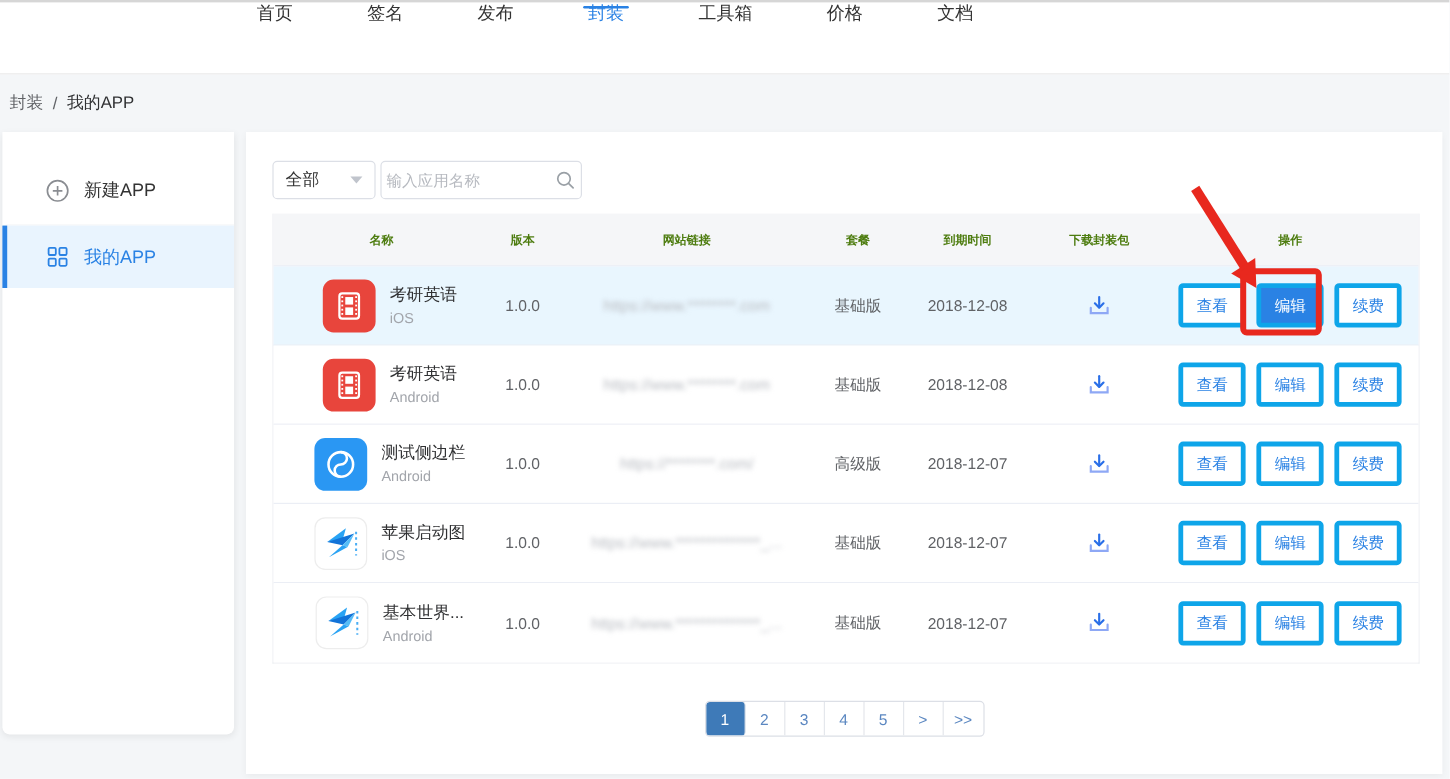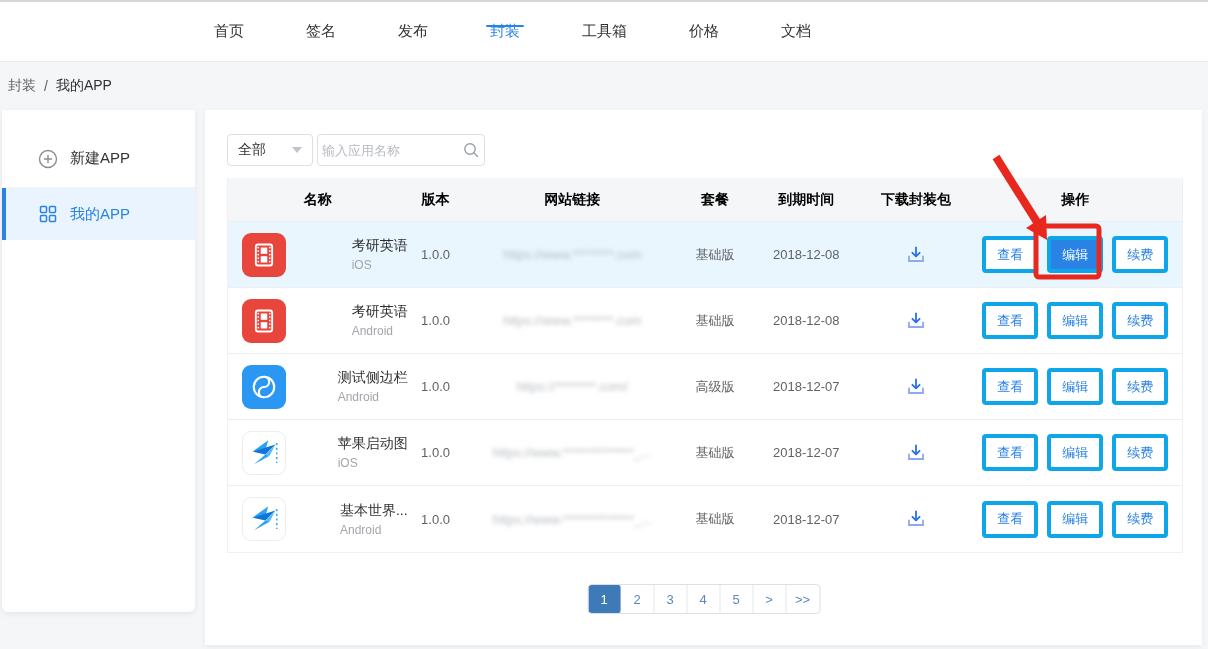--- a/index.html
+++ b/index.html
@@ -2,21 +2,21 @@
 <html><head>
 <meta charset="utf-8">
 <style>
   * { margin:0; padding:0; box-sizing:border-box; }
   html,body { width:1208px; height:649px; overflow:hidden; }
   body { font-family:"Liberation Sans","DejaVu Sans",sans-serif; background:#f4f6f8; position:relative; }
 
   
   .topnav { position:absolute; left:0; top:0; width:1208px; height:62px; background:#fff;
             border-top:2px solid #d6d6d6; border-bottom:1px solid #ececec;
-            display:flex; align-items:center; padding-left:198px; }
+            display:flex; align-items:flex-start; padding-left:198px; }
   .nav-item { display:flex; align-items:center; padding:0 16px; margin-right:30px; cursor:pointer;
               font-size:15px; color:#333; position:relative; }
   .nav-item.active { color:#2a82e4; }
   .nav-item.active::after { content:""; position:absolute; left:12px; right:12px; bottom:14px;
               height:2px; background:#2a82e4; border-radius:1px; }
 
   
   .breadcrumb { position:absolute; left:8px; top:62px; height:48px; display:flex; align-items:center;
                 font-size:14px; color:#606266; gap:8px; }
   .breadcrumb .current { color:#303133; }
@@ -43,30 +43,30 @@
            border-top:6px solid #c0c4cc; }
   .search-box { width:168px; height:32px; border:1px solid #dcdfe6; border-radius:4px;
                 display:flex; align-items:center; padding:0 4px; background:#fff; }
   .search-box input { border:none; outline:none; flex:1; font-size:13px; color:#333; min-width:0;
                       font-family:inherit; }
   .search-box input::placeholder { color:#b7bac0; }
 
   
   .table { position:absolute; left:22px; top:68px; width:956px; border:1px solid #eef0f3; border-top:none; }
   .thead { display:flex; height:44px; background:#f5f6f8; border-bottom:1px solid #ebeef5; }
-  .th { display:flex; align-items:center; justify-content:center; font-size:14px; font-weight:bold;
-        color:#000000; }
+  .th { display:flex; align-items:center; justify-content:center; font-size:10px; font-weight:bold;
+        color:#4d7c0f; }
   .row { display:flex; height:66px; border-bottom:1px solid #ebeef5; background:#fff; }
   .row:last-child { border-bottom:none; }
   .row.highlighted { background:#e9f6fe; }
   .td { display:flex; align-items:center; justify-content:center; font-size:13px; color:#606266; }
   .c-name { width:180px; } .c-ver { width:56px; } .c-url { width:218px; } .c-plan { width:68px; }
   .c-exp { width:115px; } .c-dl { width:105px; } .c-act { width:214px; }
 
-  .name-cell { justify-content:space-between; padding-left:14px; gap:12px; }
+  .name-cell { justify-content:center; padding-left:14px; gap:12px; }
   .app-icon { width:44px; height:44px; border-radius:9px; flex:0 0 44px; display:flex;
               align-items:center; justify-content:center; }
   .app-icon.film { background:#e8453c; }
   .app-icon.slogo { background:#2a97f3; }
   .app-icon.bird { background:#fff; border:1px solid #ededed; }
   .name-lines { display:flex; flex-direction:column; gap:3px; }
   .app-name { font-size:14px; color:#303133; }
   .app-platform { font-size:12px; color:#a2a5ab; }
   .url-text { color:#b9bcc2; filter:blur(2px); white-space:nowrap; overflow:hidden; max-width:205px; }
 

